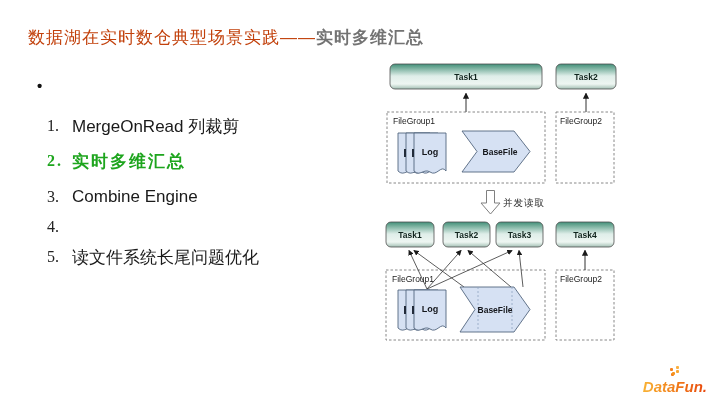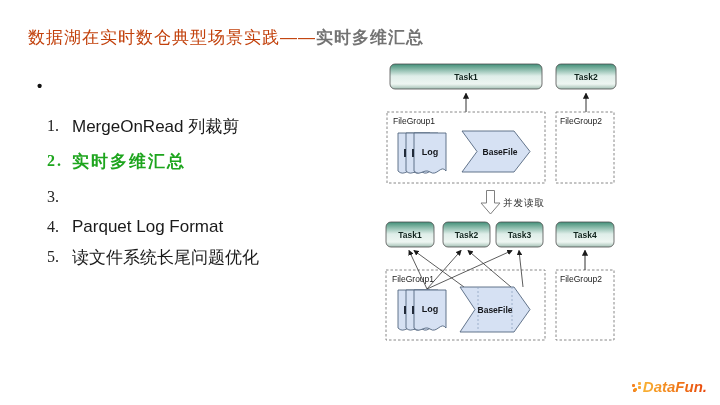--- a/index.html
+++ b/index.html
@@ -40,21 +40,21 @@
   
   .diagram-svg{position:absolute;left:375px;top:55px;width:250px;height:310px;}
   .task-label{font-size:8.5px;font-weight:700;fill:#10241d;}
   .fg-label{font-size:8.5px;fill:#1c1c1c;}
   .shape-label{font-size:9px;font-weight:600;fill:#15171c;}
   .bf-label{font-size:8.5px;font-weight:600;fill:#15171c;}
   .cc-label{font-size:9.5px;fill:#2a2a2a;letter-spacing:1px;}
   
   .logo{
     position:absolute;right:13px;bottom:10px;
-    display:flex;align-items:center;
+    display:flex;align-items:center;flex-direction:column;
   }
   .logo-dots{position:relative;width:13px;height:14px;}
   .logo-dots::before{
     content:"";position:absolute;left:4px;top:8px;width:3px;height:3px;
     background:#f7941d;border-radius:1px;
     box-shadow:4px -6px 0 #fbb040,-2px -4px 0 #f58220,4px -2px 0 #f9a633,-1px 1px 0 #ef7c1a;
   }
   .logo-text{
     font-size:15px;font-weight:700;font-style:italic;letter-spacing:0;
     background:linear-gradient(90deg,#f9b234 0%,#f07818 55%,#e8450c 100%);
@@ -75,24 +75,24 @@
 <div class="list-row row-1">
   <span class="num">1.</span>
   <span class="item-text">MergeOnRead 列裁剪</span>
 </div>
 <div class="list-row row-2 green">
   <span class="num">2.</span>
   <span class="item-text">实时多维汇总</span>
 </div>
 <div class="list-row row-3">
   <span class="num">3.</span>
+  <span class="item-text">Combine Engine</span>
 </div>
 <div class="list-row row-4">
   <span class="num">4.</span>
-  <span class="item-text">Parquet Log Format</span>
 </div>
 <div class="list-row row-5">
   <span class="num">5.</span>
   <span class="item-text">读文件系统长尾问题优化</span>
 </div>
 
 <svg class="diagram-svg" viewBox="375 55 250 310">
   <defs>
     <linearGradient id="gTask" x1="0" y1="0" x2="0" y2="1">
       <stop offset="0" stop-color="#41907b"></stop>

